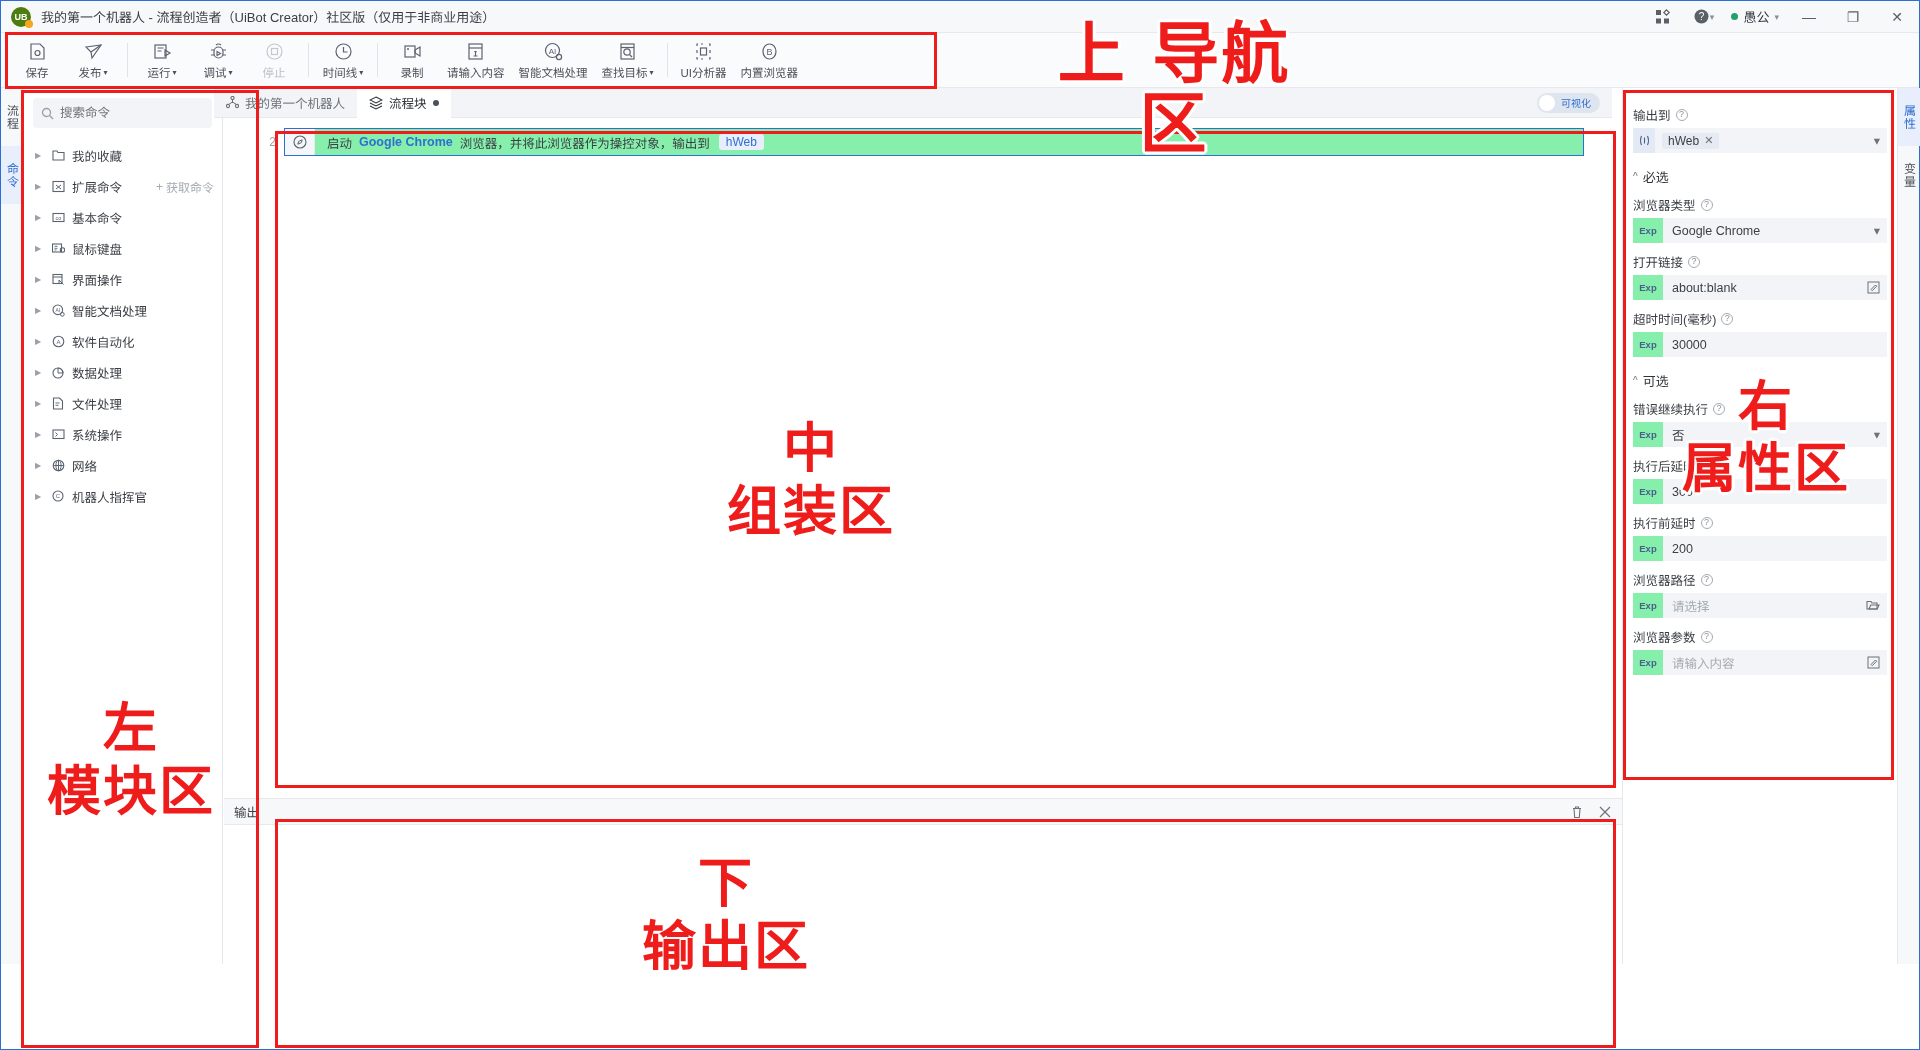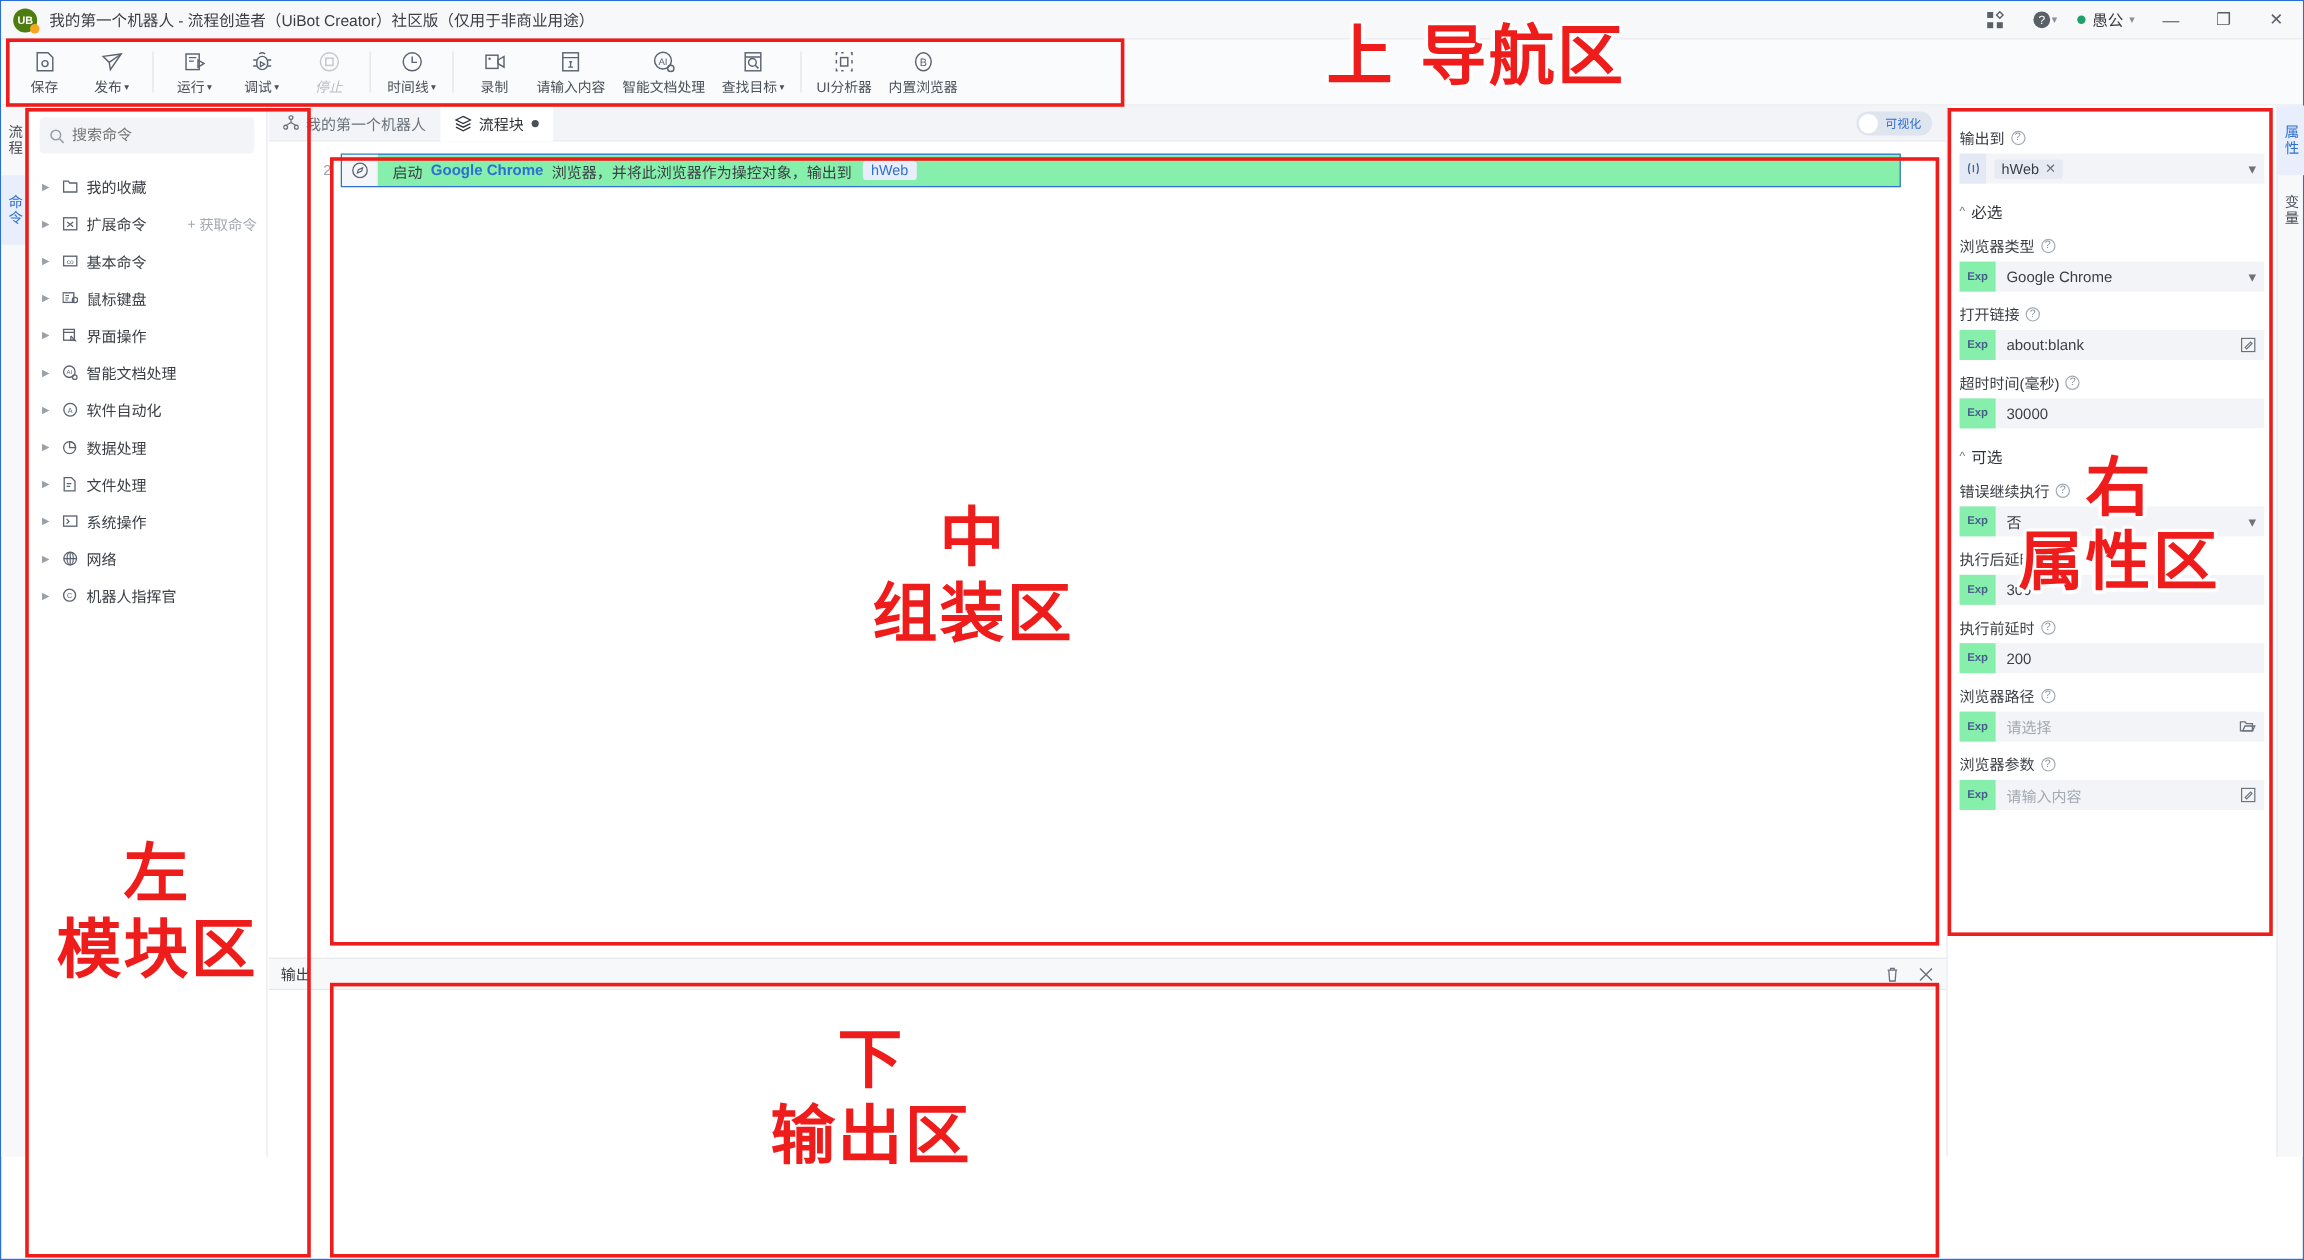--- a/index.html
+++ b/index.html
@@ -62,21 +62,21 @@
     display: flex; align-items: center; padding-left: 8px;
   }
   .tgroup { display: flex; align-items: center; height: 100%; }
   .tsep { width: 1px; height: 34px; background: #e0e3e7; margin: 0 6px; }
   .tbtn {
     min-width: 56px; height: 52px; padding: 0 7px;
     display: flex; flex-direction: column; align-items: center; justify-content: center;
     gap: 2px; color: #4a5158; font-size: 11.5px; white-space: nowrap;
   }
   .tbtn .ic { height: 22px; display: flex; align-items: center; justify-content: center; color: #5b6370;}
-  .tbtn.disabled { color: #b9bec5; font-style: italic; }
+  .tbtn.disabled { color: #b9bec5; }
   .tbtn.disabled .ic { color: #c3c8ce; }
   .tlabel { display: flex; align-items: center; gap: 2px; }
   .tlabel .car { font-size: 8px; }
 
   
   .leftrail {
     position: absolute; left: 0; top: 87px; width: 22px; height: 876px;
     background: #f7f8fa; border-right: 1px solid #e6e8eb;
   }
   .railtab {
@@ -108,21 +108,21 @@
   }
   .cmdrow .arrow { color: #9aa0a8; font-size: 8px; width: 10px;}
   .cmdrow .cicon { width: 15px; height: 15px; display:flex;align-items:center;justify-content:center; color:#5b6370;}
   .getcmd {
     position: absolute; right: 8px; display: flex; align-items: center; gap: 3px;
     color: #a5abb3; font-size: 12px;
   }
 
   
   .centerTabs {
-    position: absolute; left: 223px; top: 87px; width: 1398px; height: 30px;
+    position: absolute; left: 213px; top: 87px; width: 1398px; height: 30px;
     background: #f2f4f7; border-bottom: 1px solid #e6e8eb;
     display: flex; align-items: center;
   }
   .ctab {
     height: 30px; display: flex; align-items: center; gap: 6px;
     padding: 0 12px; font-size: 12.5px; color: #6b727a;
   }
   .ctab.active { background: #ffffff; color: #2f3338; }
   .ctab .dotb { width: 6px; height: 6px; border-radius: 50%; background: #4a5158; }
   .vizToggle {
@@ -783,21 +783,21 @@
     <div class="railtab active">属性</div>
     <div class="railtab">变量</div>
   </div>
 
   <div class="rbox" style="left:4px;   top:31px;  width:932px;  height:57px;"></div>
   <div class="rbox" style="left:20px;  top:89px;  width:238px;  height:958px;"></div>
   <div class="rbox" style="left:274px; top:130px; width:1341px; height:657px;"></div>
   <div class="rbox" style="left:1622px;top:89px;  width:271px;  height:690px;"></div>
   <div class="rbox" style="left:274px; top:818px; width:1341px; height:229px;"></div>
 
-  <div class="rlabel" style="left:1084px; top:18px; width:290px; font-size:55px;">上  导航区</div>
+  <div class="rlabel" style="left:1028px; top:18px; width:290px; font-size:67px;">上  导航区</div>
 
   <div class="rlabel" style="left:40px; top:700px; width:180px; font-size:54px;">
     <div>左</div>
     <div style="margin-top:6px;">模块区</div>
   </div>
 
   <div class="rlabel" style="left:680px; top:420px; width:260px; font-size:54px;">
     <div>中</div>
     <div style="margin-top:6px;">组装区</div>
   </div>

